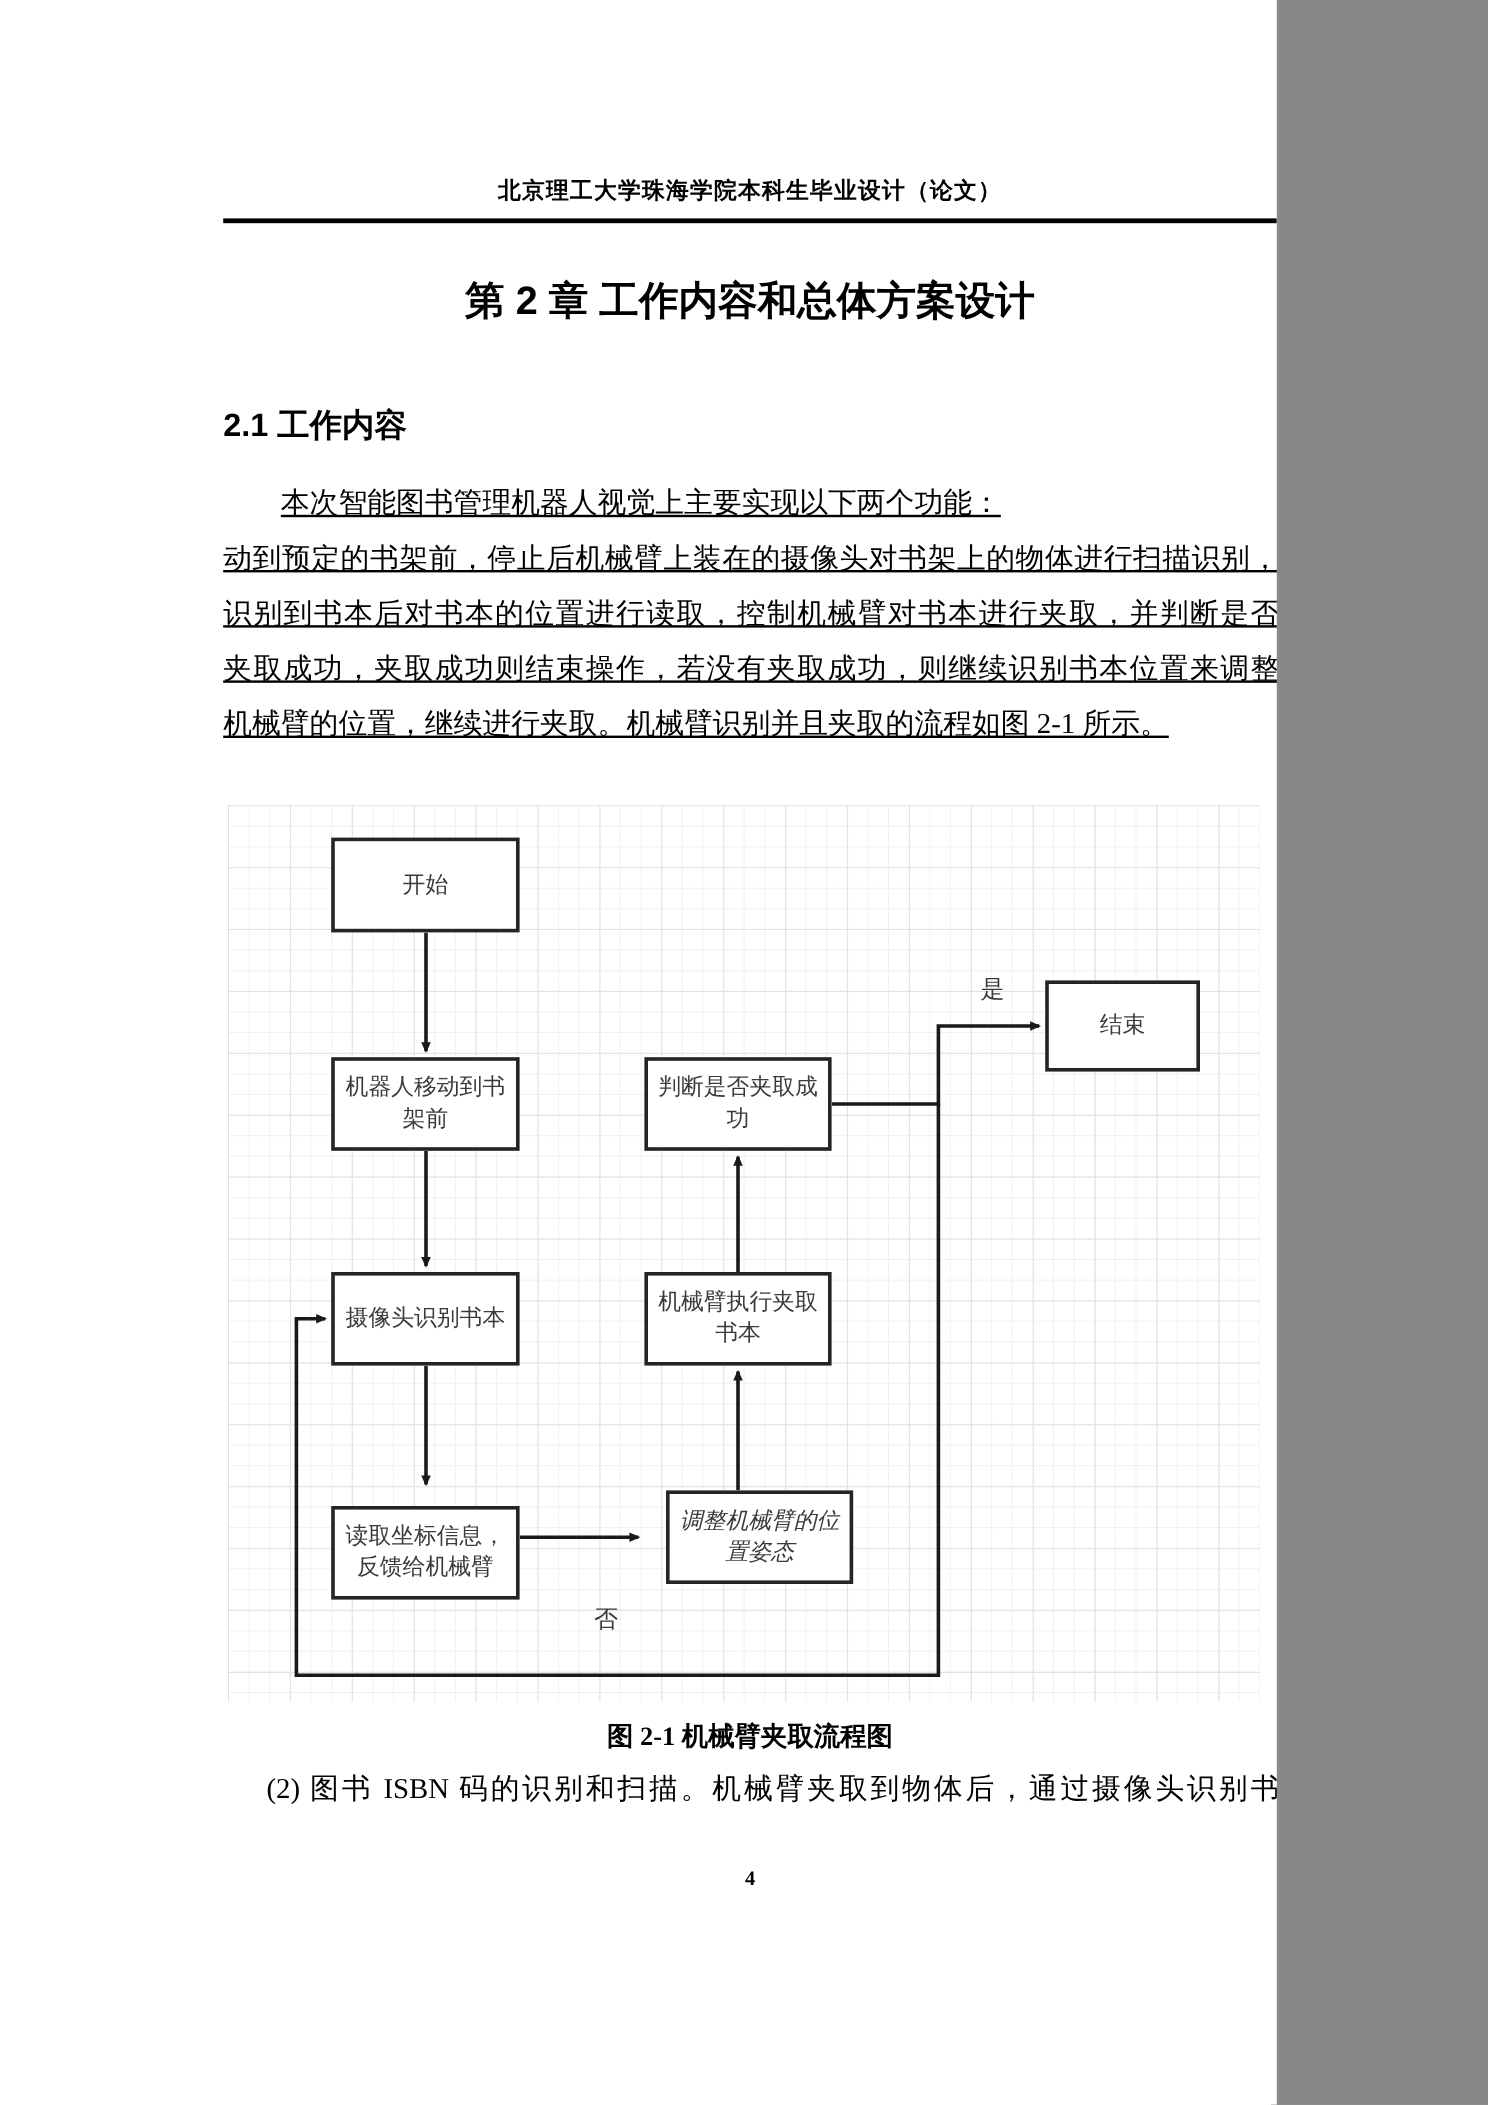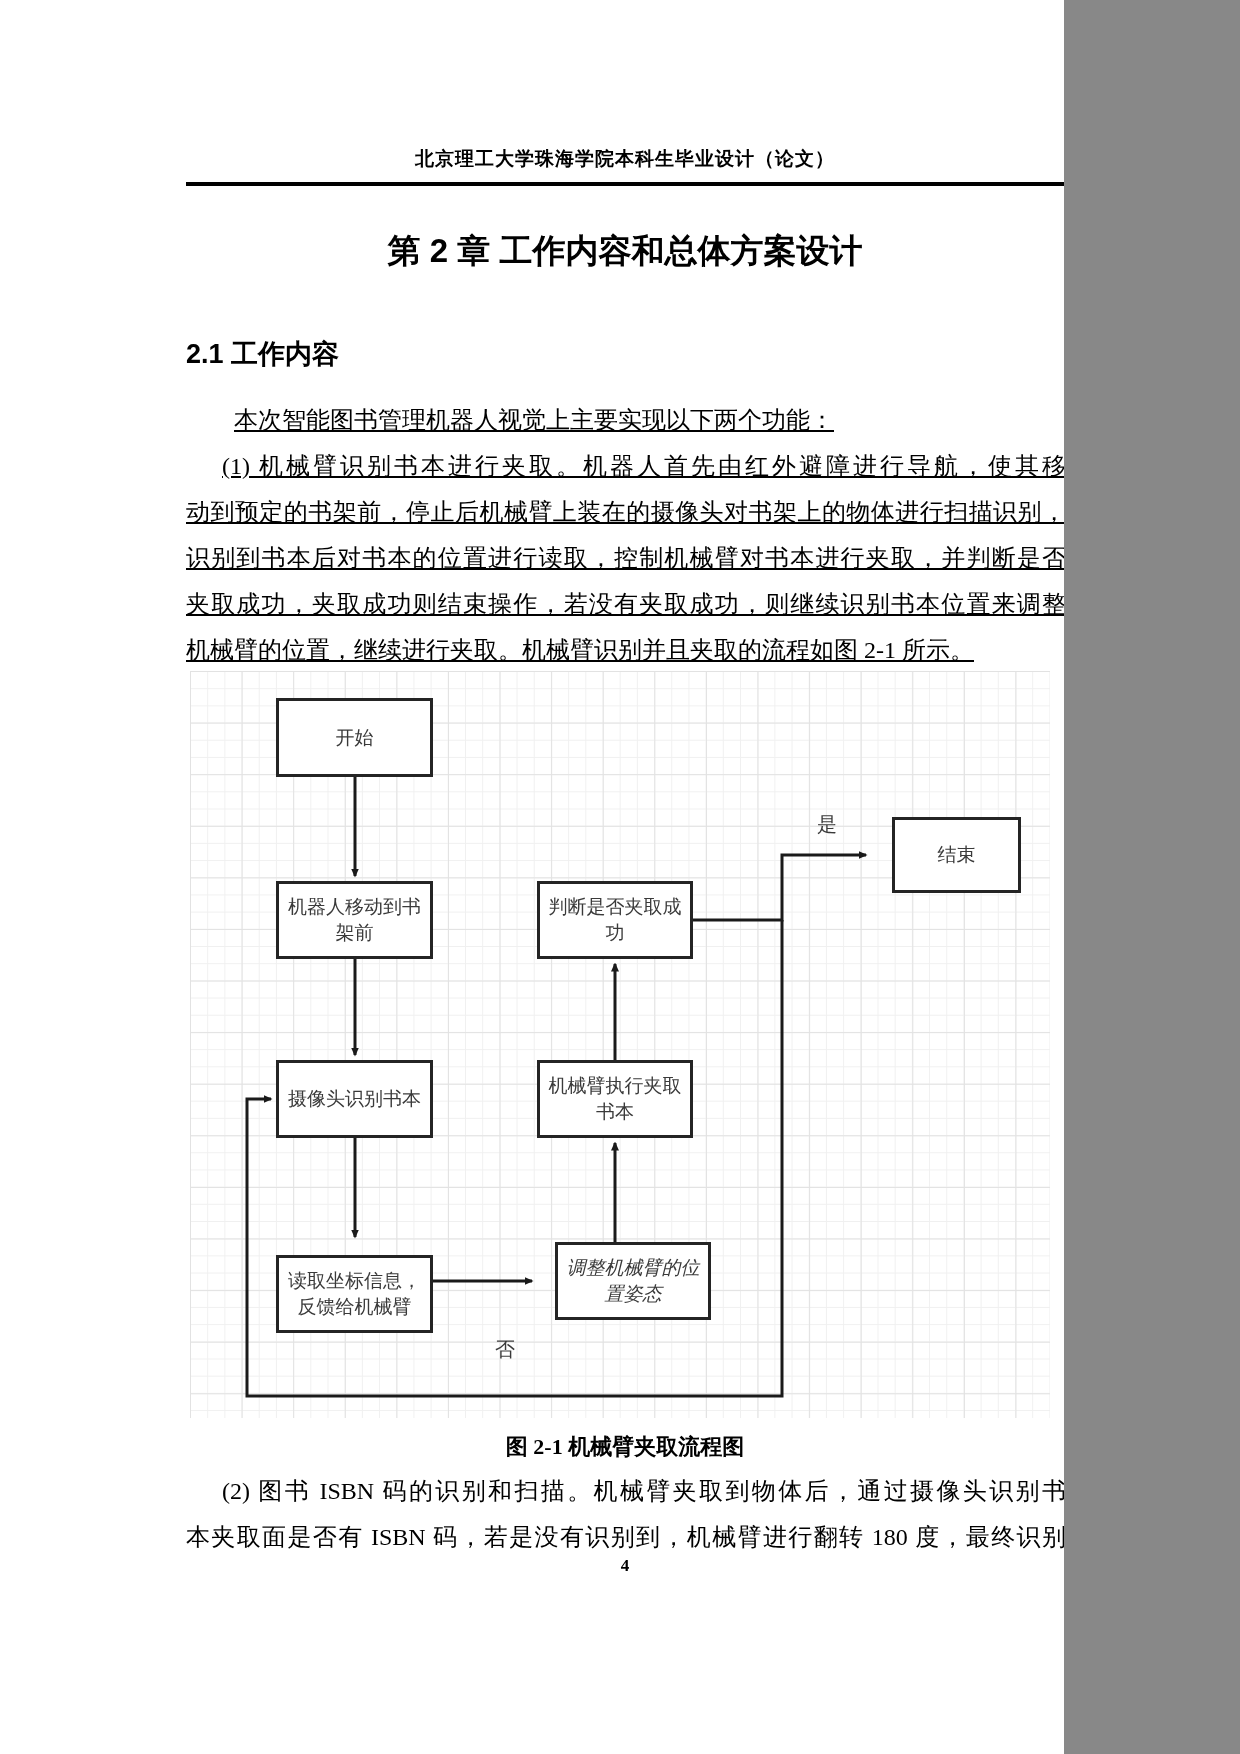--- a/index.html
+++ b/index.html
@@ -71,21 +71,21 @@
     padding:2px 8px;
     z-index:2;
   }
   .n-start {left:86px; top:27px; width:157px;height:79px;}
   .n-move  {left:86px; top:210px;width:157px;height:78px;}
   .n-camera{left:86px; top:389px;width:157px;height:78px;}
   .n-read  {left:86px; top:584px;width:157px;height:78px;}
   .n-adjust{left:365px;top:571px;width:156px;height:78px;font-style:italic;}
   .n-grab  {left:347px;top:389px;width:156px;height:78px;}
   .n-judge {left:347px;top:210px;width:156px;height:78px;}
-  .n-end   {left:681px;top:146px;width:129px;height:76px;margin-left:21px;}
+  .n-end   {left:681px;top:146px;width:129px;height:76px;}
   .edge-label{
     position:absolute;z-index:3;
     font-family:"Liberation Sans", sans-serif;
     font-size:20px;color:#3a3a3a;
     background:transparent;
   }
   .lbl-yes{left:617px;top:140px;width:40px;text-align:center;}
   .lbl-no {left:295px;top:665px;width:40px;text-align:center;}
   .figure-caption{
     position:absolute;left:186px;top:1432px;width:878px;
@@ -103,21 +103,20 @@
 <div class="page">
 
   <div class="header-text">北京理工大学珠海学院本科生毕业设计（论文）</div>
   <div class="header-rule"></div>
 
   <div class="chapter-title">第 2 章 工作内容和总体方案设计</div>
   <div class="section-heading">2.1 工作内容</div>
 
   <div class="textblock tb-1">
     <div class="line indent-lg">本次智能图书管理机器人视觉上主要实现以下两个功能：</div>
-    <div class="line indent-sm just">(1) 机械臂识别书本进行夹取。机器人首先由红外避障进行导航，使其移</div>
     <div class="line just">动到预定的书架前，停止后机械臂上装在的摄像头对书架上的物体进行扫描识别，</div>
     <div class="line just">识别到书本后对书本的位置进行读取，控制机械臂对书本进行夹取，并判断是否</div>
     <div class="line just">夹取成功，夹取成功则结束操作，若没有夹取成功，则继续识别书本位置来调整</div>
     <div class="line">机械臂的位置，继续进行夹取。机械臂识别并且夹取的流程如图 2-1 所示。</div>
   </div>
 
   <div class="flowchart">
     <svg class="edges" viewBox="0 0 860 747" xmlns="http://www.w3.org/2000/svg">
       <defs>
         <marker id="ah" markerWidth="9" markerHeight="8" refX="7.5" refY="4" orient="auto" markerUnits="userSpaceOnUse">
@@ -146,18 +145,17 @@
     <div class="node n-end">结束</div>
 
     <div class="edge-label lbl-yes">是</div>
     <div class="edge-label lbl-no">否</div>
   </div>
 
   <div class="figure-caption">图 2-1 机械臂夹取流程图</div>
 
   <div class="textblock tb-2">
     <div class="line indent-sm just">(2) 图书 ISBN 码的识别和扫描。机械臂夹取到物体后，通过摄像头识别书</div>
-    <div class="line just">本夹取面是否有 ISBN 码，若是没有识别到，机械臂进行翻转 180 度，最终识别</div>
   </div>
 
   <div class="page-number">4</div>
 
 </div>
 
 </body></html>

